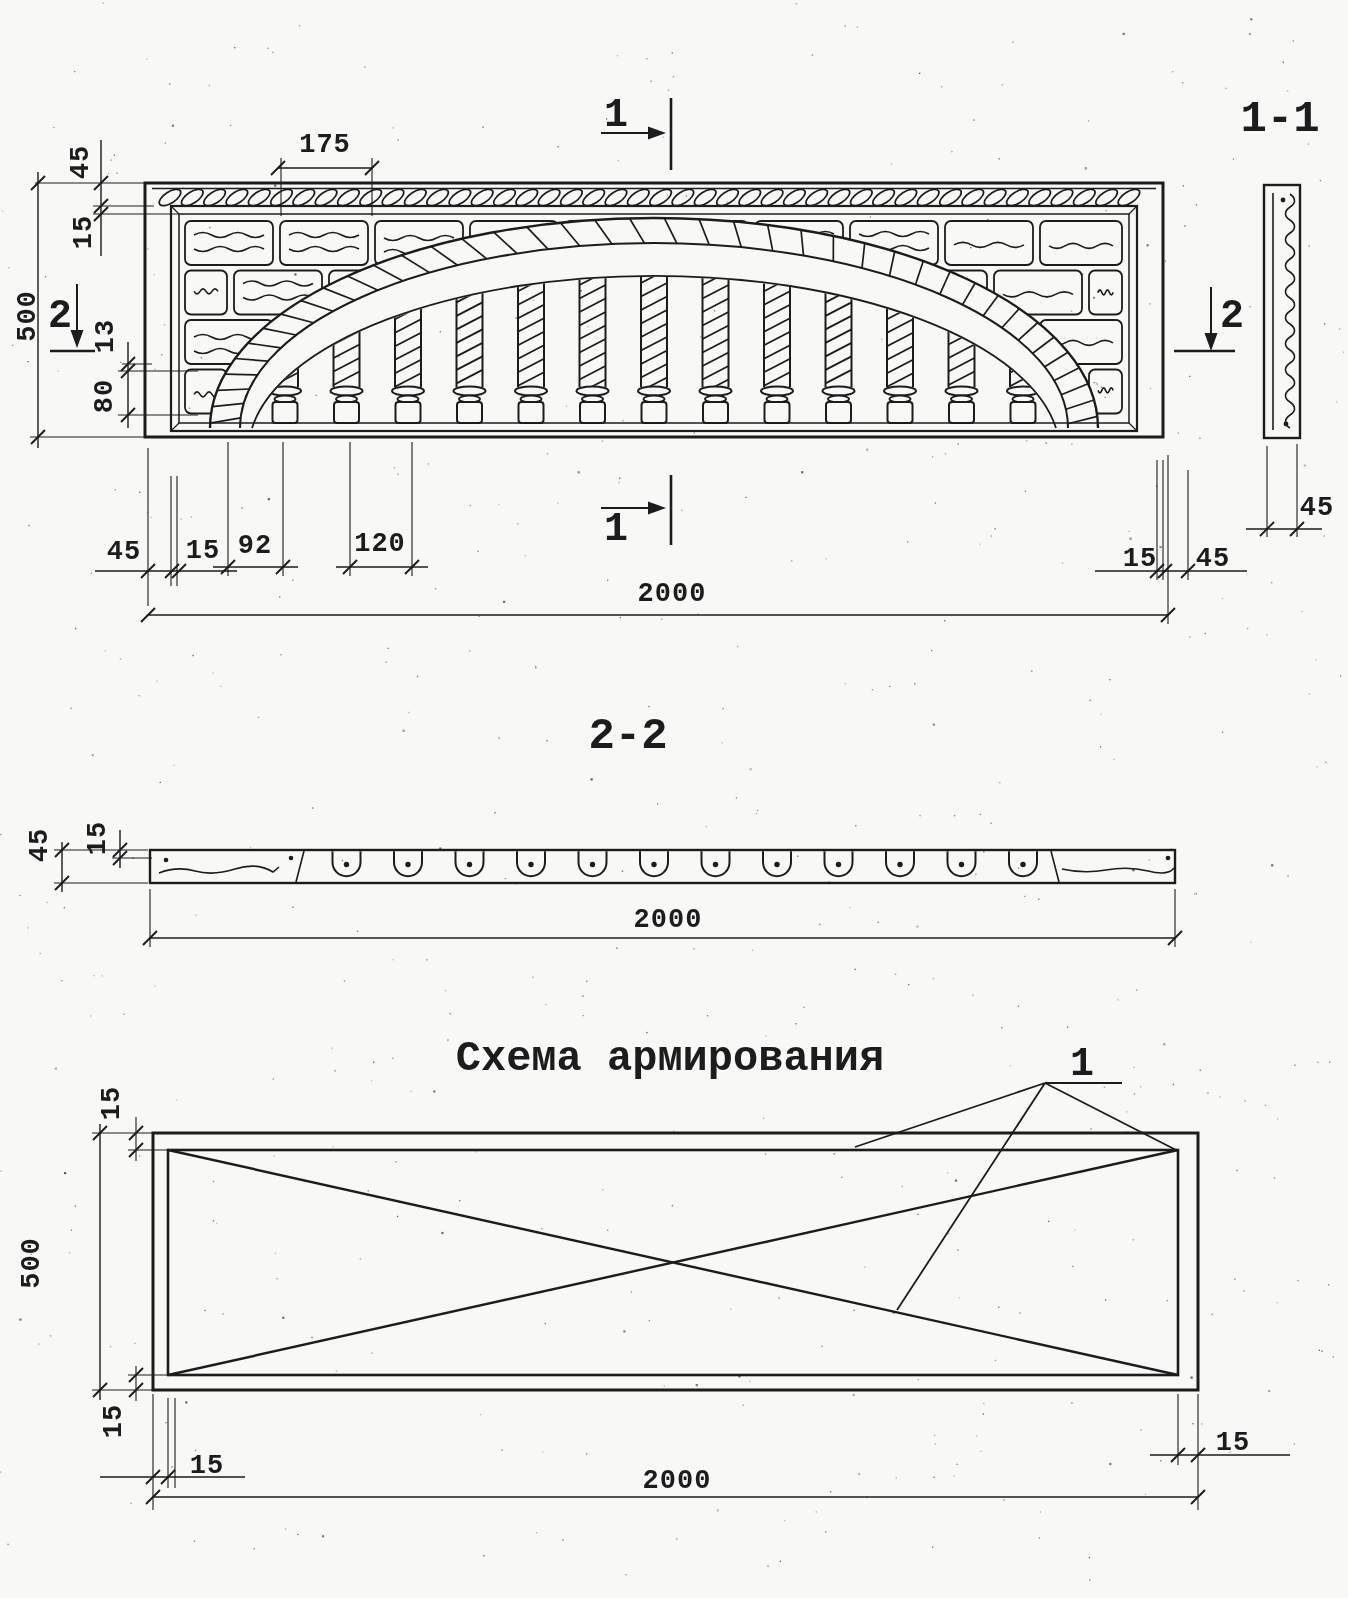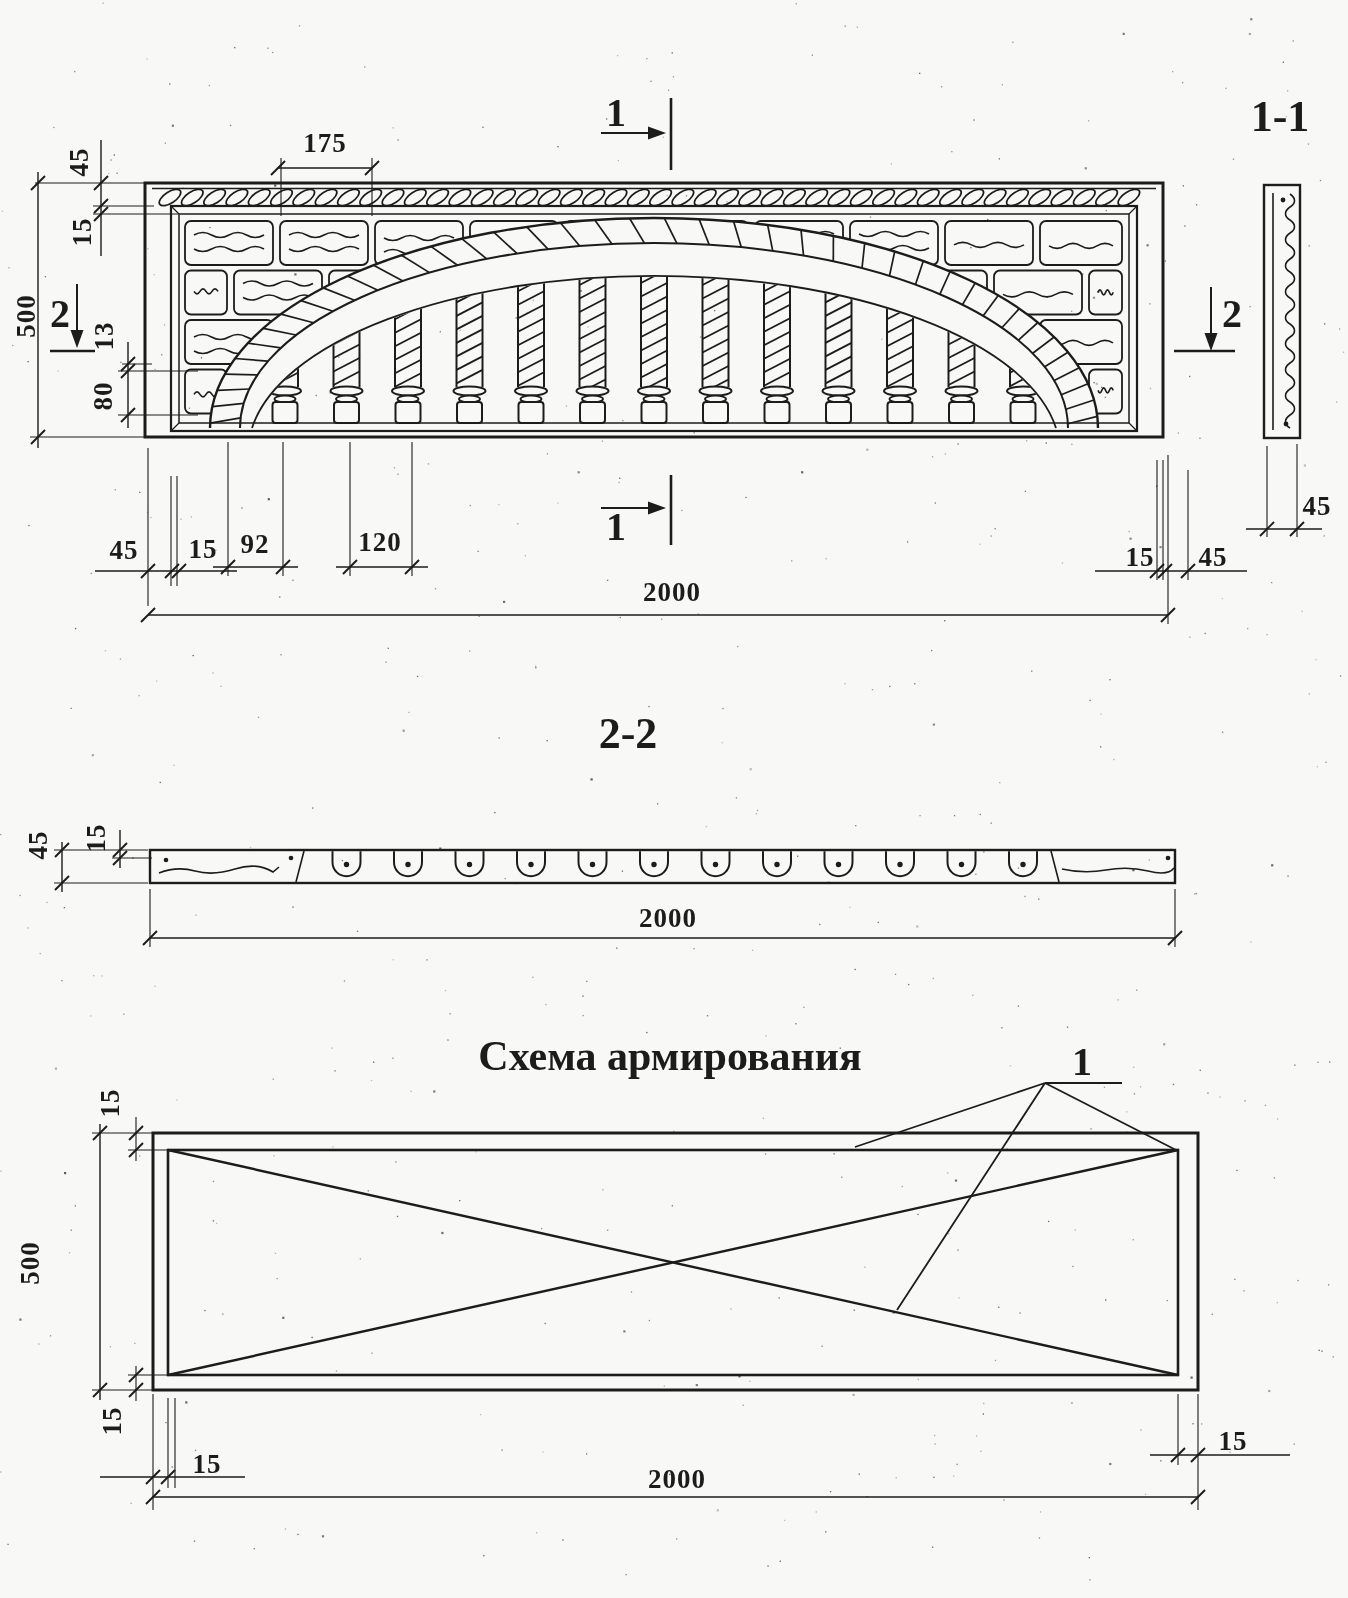--- a/index.html
+++ b/index.html
@@ -1,17 +1,17 @@
 <!DOCTYPE html>
 <html><head>
 <meta charset="utf-8">
 <style>
   html,body{margin:0;padding:0;background:#e9e9e7;}
   #sheet{position:relative;width:1348px;height:1598px;background:#f8f8f6;overflow:hidden;
-         font-family:Liberation Serif, serif;}
+         font-family:Liberation Mono, monospace;}
   svg{position:absolute;left:0;top:0;}
   text{fill:#1c1c1c;}
   .dimtxt{font-size:27px;font-weight:600;letter-spacing:1px;}
   .bigtxt{font-size:44px;font-weight:700;}
   .marktxt{font-size:40px;font-weight:700;}
   .titletxt{font-size:42px;font-weight:700;}
   .ln{stroke:#1c1c1c;fill:none;}
 </style>
 </head>
 <body>

